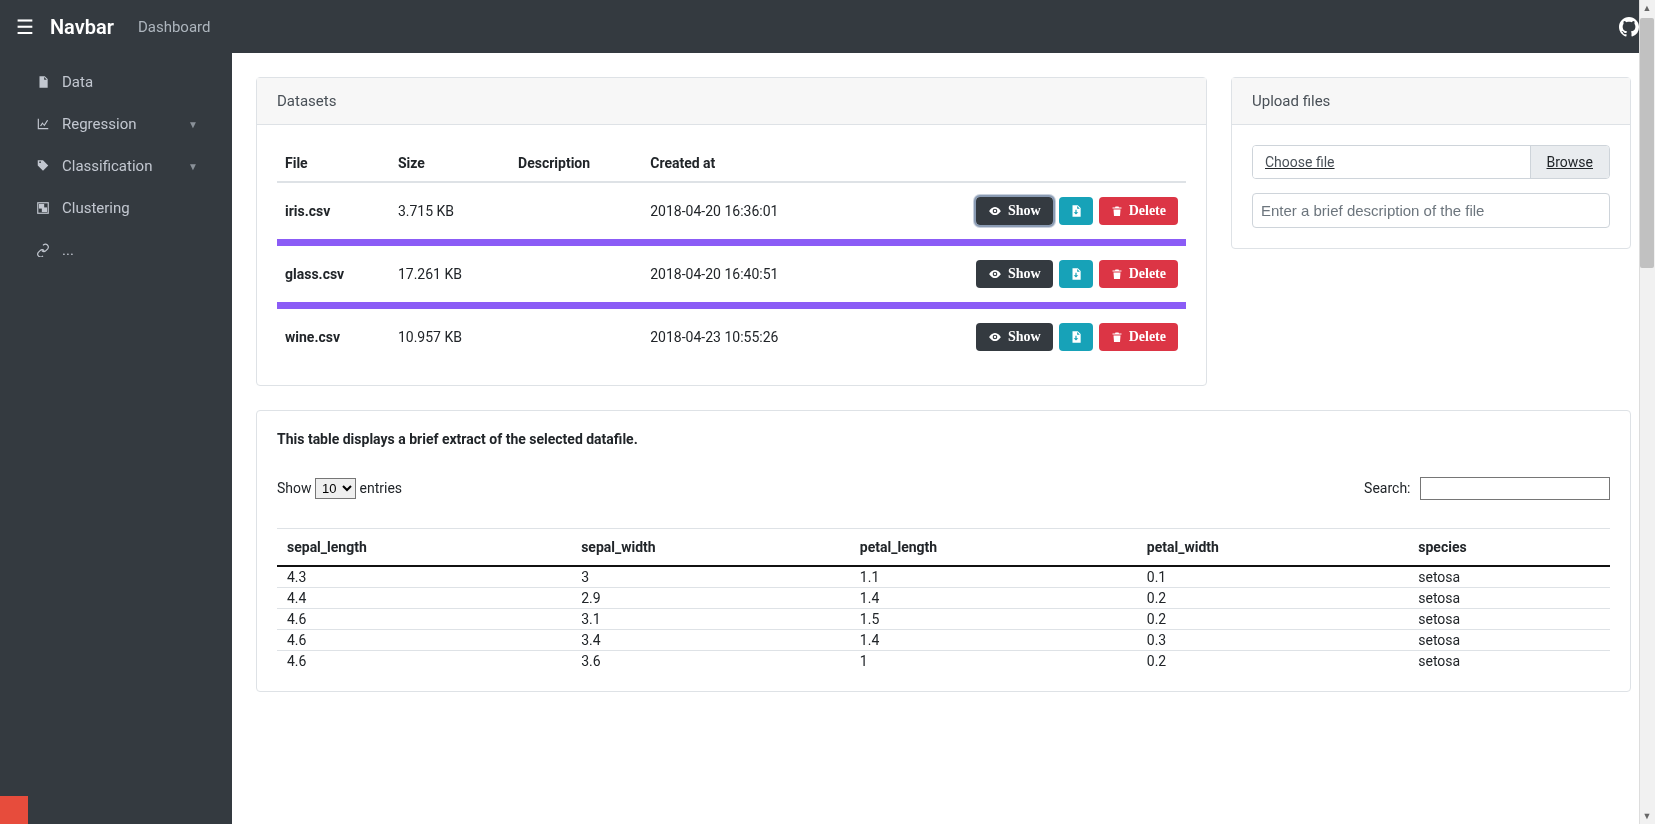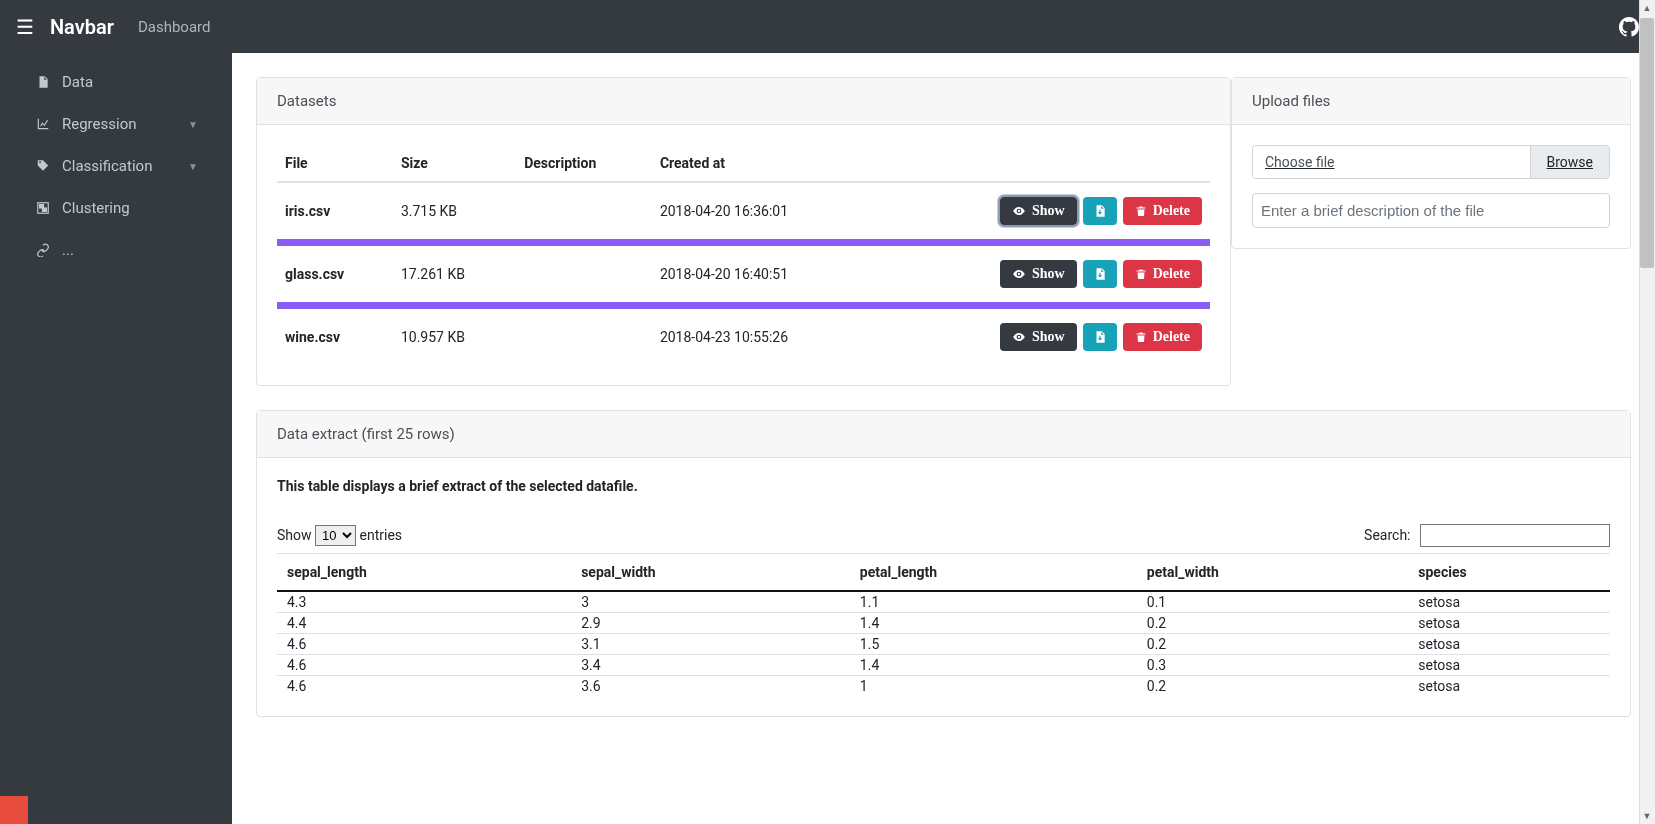--- a/index.html
+++ b/index.html
@@ -10,21 +10,21 @@
 .navbar .dash { color: #adb5bd; font-size: 15px; }
 .navbar .spacer { flex: 1; }
 .navbar .gh-icon { width: 20px; height: 20px; }
 .layout { display: flex; min-height: calc(100vh - 53px); }
 .sidebar { width: 232px; background: #343a40; color: #c2c7d0; padding-top: 8px; }
 .sidebar .nav-item { display: flex; align-items: center; padding: 12px 34px; cursor: pointer; }
 .sidebar .nav-item .icon { width: 18px; margin-right: 10px; display: inline-flex; justify-content: center; }
 .sidebar .nav-item .label { flex: 1; font-size: 15px; }
 .sidebar .nav-item .caret { font-size: 10px; color: #8a9199; }
 .main { flex: 1; background: #fff; padding: 24px; }
-.row { display: flex; }
+.row { display: flex; gap: 24px; }
 .col-main { flex: 1; }
 .col-side { width: 400px; }
 .card { border: 1px solid #dee2e6; border-radius: 4px; margin-bottom: 24px; background: #fff; }
 .card-header { background: #f7f7f7; border-bottom: 1px solid #dee2e6; padding: 14px 20px; font-size: 15px; color: #495057; }
 .card-body { padding: 20px; }
 table.datasets { width: 100%; border-collapse: collapse; }
 table.datasets th { text-align: left; padding: 10px 8px; border-bottom: 2px solid #dee2e6; font-weight: 700; }
 table.datasets td { padding: 14px 8px; border-bottom: 7px solid #8b5cf6; vertical-align: middle; }
 table.datasets tr:last-child td { border-bottom: none; }
 table.datasets td.file { font-weight: 700; }
@@ -33,21 +33,21 @@
 .btn-dark.focused { outline: 2px solid #8a9bb3; outline-offset: 0; box-shadow: 0 0 0 3px rgba(120,140,170,0.4); }
 .btn-info { background: #17a2b8; padding: 6px 10px; }
 .btn-danger { background: #dc3545; }
 .btn-group { display: flex; gap: 6px; justify-content: flex-end; }
 .file-input-group { display: flex; border: 1px solid #ced4da; border-radius: 4px; overflow: hidden; margin-bottom: 14px; text-decoration: underline; }
 .file-input-group .choose { flex: 1; padding: 8px 12px; color: #495057; background: #fff; }
 .file-input-group .browse { padding: 8px 16px; background: #e9ecef; border-left: 1px solid #ced4da; cursor: pointer; text-align: center; }
 .text-input { width: 100%; padding: 8px 8px; border: 1px solid #ced4da; border-radius: 4px; font-size: 15px; }
 .text-input::placeholder { color: #6c757d; }
 .extract-desc { margin-bottom: 30px; font-weight: bold; }
-.dt-controls { display: flex; justify-content: space-between; align-items: center; margin-bottom: 6px; }
+.dt-controls { display: flex; justify-content: space-between; align-items: center; margin-bottom: 28px; }
 .dt-controls select { border: 1px solid #767676; padding: 1px 2px; font-size: 13px; }
 .dt-controls input[type="text"] { border: 1px solid #767676; padding: 3px 6px; width: 190px; margin-left: 6px; }
 table.extract { width: 100%; border-collapse: collapse; }
 table.extract thead th { text-align: left; padding: 10px 10px; border-bottom: 2px solid #111; font-weight: 700; border-top: 1px solid #dee2e6; }
 table.extract tbody td { padding: 2px 10px; border-top: 1px solid #dee2e6; }
 .corner-badge { position: fixed; left: 0; bottom: 0; width: 28px; height: 28px; background: #e74c3c; }
 .scrollbar-track { position: fixed; right: 0; top: 0; width: 16px; height: 100%; background: #f1f1f1; border-left: 1px solid #ddd; }
 .scrollbar-thumb { position: absolute; right: 1px; top: 18px; width: 14px; height: 250px; background: #c1c1c1; border-radius: 2px; }
 .scrollbar-arrow { position: absolute; right: 0; width: 16px; height: 16px; font-size: 9px; display: flex; align-items: center; justify-content: center; color: #666; }
 svg { display: block; }
@@ -226,21 +226,20 @@
               <div class="choose">Choose file</div>
               <div class="browse">Browse</div>
             </div>
             <input class="text-input" type="text" placeholder="Enter a brief description of the file" style="">
           </div>
         </div>
       </div>
     </div>
 
     <div class="card">
-      <div class="card-header">Data extract (first 25 rows)</div>
       <div class="card-body">
         <p class="extract-desc">This table displays a brief extract of the selected datafile.</p>
         <div class="dt-controls">
           <div>
             <span>Show</span>
             <select><option>10</option></select>
             <span>entries</span>
           </div>
           <div>
             <span>Search:</span>

